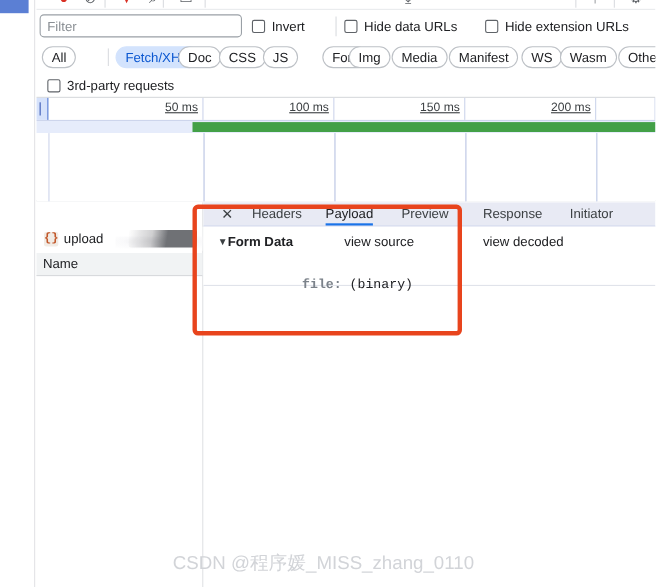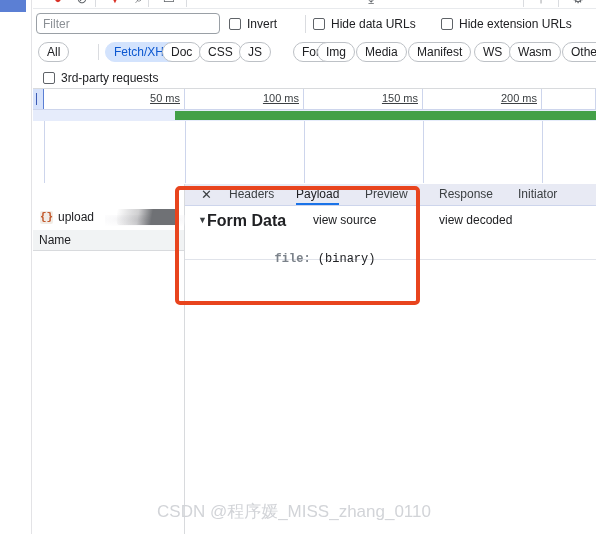--- a/index.html
+++ b/index.html
@@ -356,21 +356,21 @@
   #disclosure {
     position: absolute;
     left: 13px; top: 3px;
     font-size: 9px;
     line-height: 11px;
     color: #3c4043;
   }
   #formdata-title {
     position: absolute;
     left: 22px; top: 0;
-    font-size: 16px;
+    font-size: 12px;
     font-weight: bold;
     color: #202124;
     line-height: 17px;
   }
   #view-source {
     position: absolute;
     left: 128px; top: 0;
     font-size: 12px;
     color: #202124;
     line-height: 17px;

